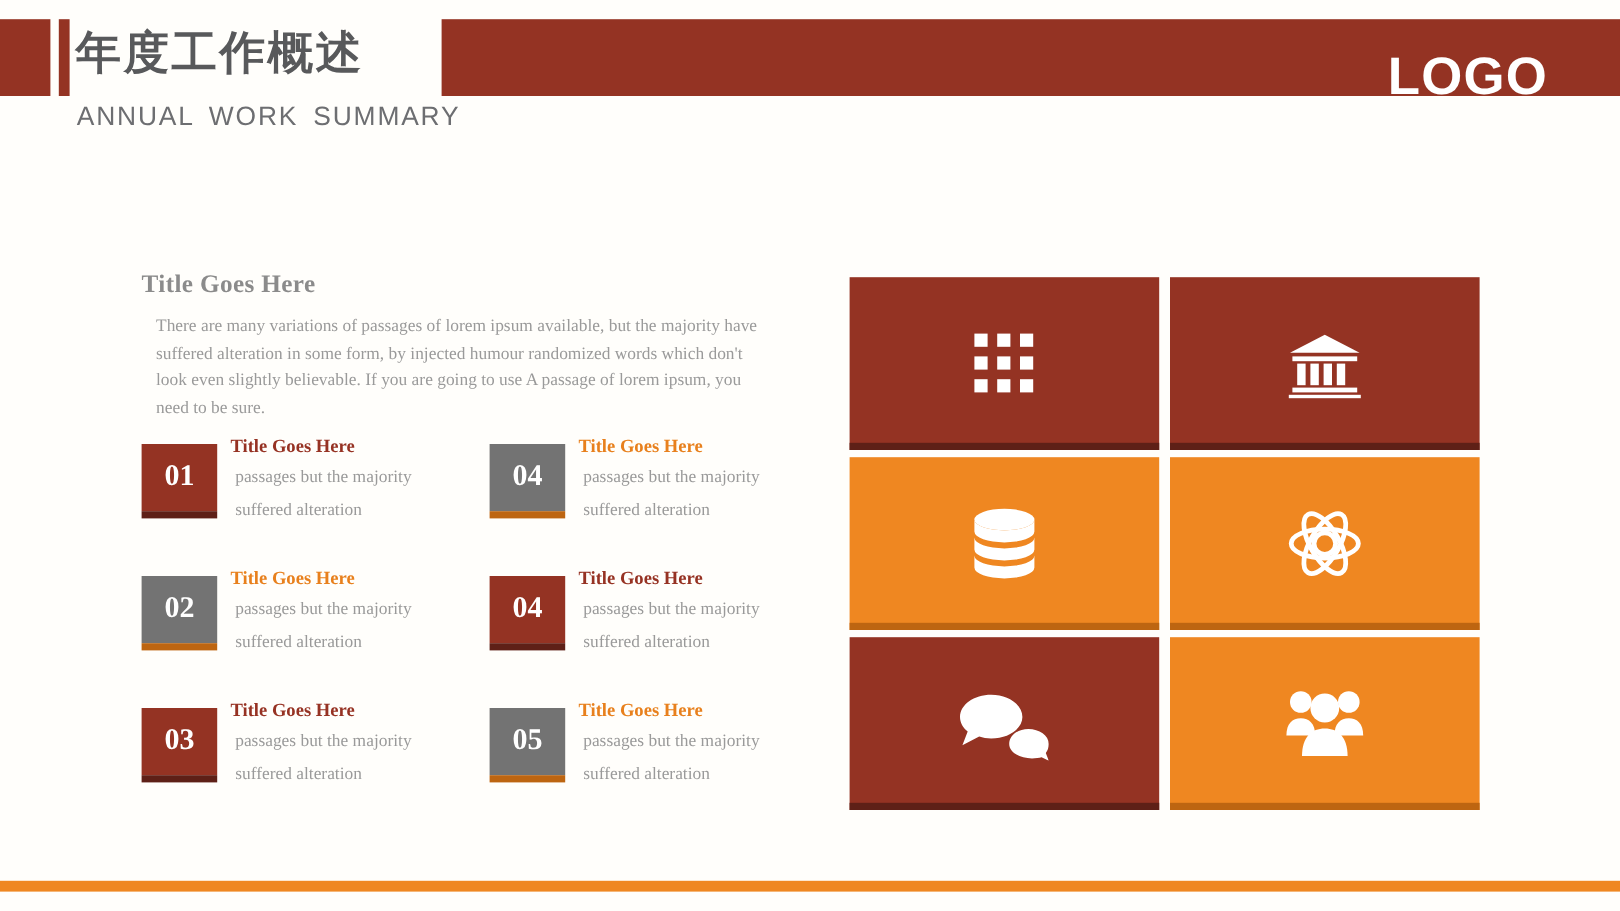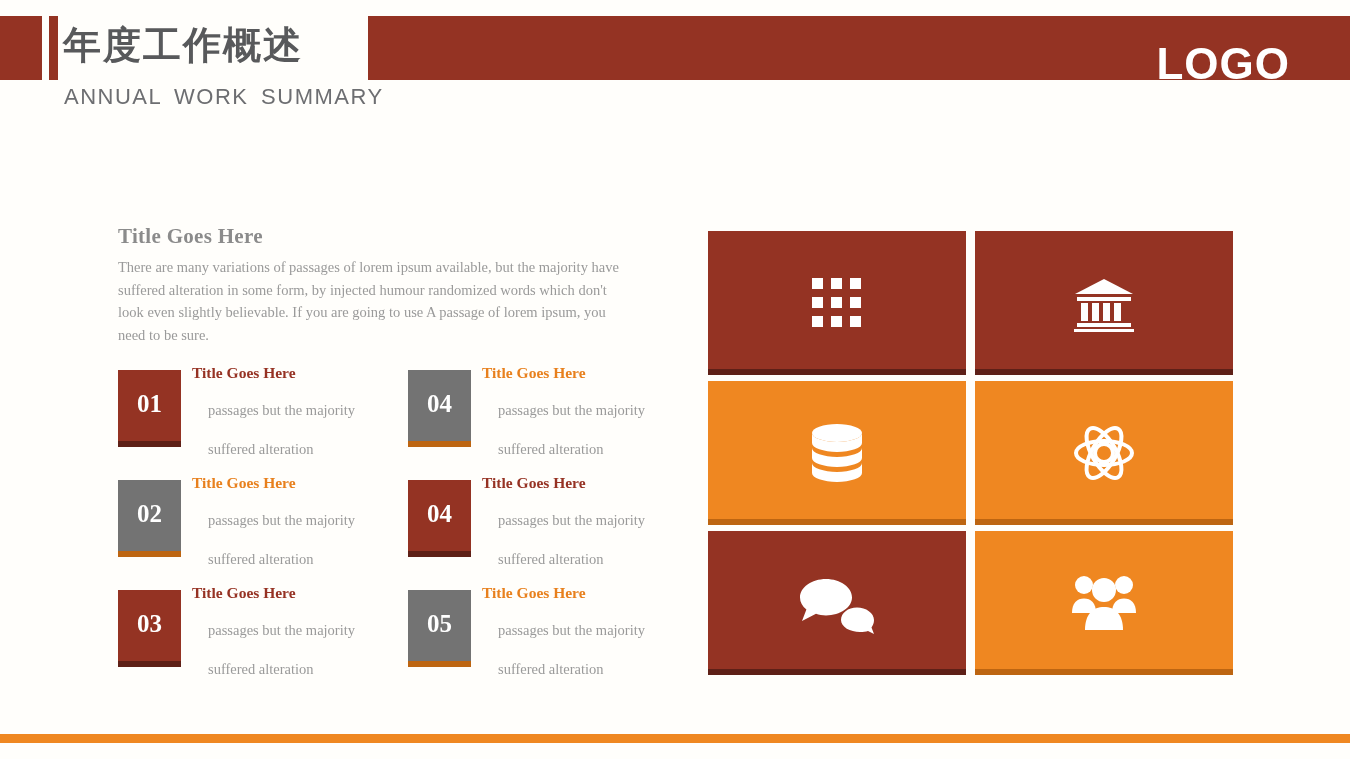--- a/index.html
+++ b/index.html
@@ -81,21 +81,21 @@
     font-weight: bold;
     color: #8b8b8b;
     margin: 0 0 7px 0;
     letter-spacing: 0.3px;
   }
   #intro-body {
     font-family: "Liberation Serif", serif;
     font-size: 14.5px;
     line-height: 22.5px;
     color: #9a9a9a;
-    margin: 0;
+    margin: 12px;
     width: 510px;
   }
 
   
   #items-grid {
     position: absolute;
     left: 118px; top: 363px;
     width: 580px;
   }
   .item-row {
@@ -103,21 +103,21 @@
     height: 110px;
   }
   .item {
     display: flex;
     width: 290px;
     align-items: flex-start;
   }
   .num-box {
     width: 63px;
     flex: 0 0 63px;
-    height: 71px;
+    height: 56px;
     position: relative;
     display: flex;
     align-items: center;
     justify-content: center;
     margin-top: 7px;
   }
   .num-box .num {
     font-family: "Liberation Serif", serif;
     font-size: 25px;
     font-weight: bold;
@@ -148,21 +148,21 @@
     margin: 0 0 2px 0;
     white-space: nowrap;
   }
   .item-title.red { color: #963223; }
   .item-title.orange { color: #e8801d; }
   .item-desc {
     font-family: "Liberation Serif", serif;
     font-size: 14.5px;
     line-height: 23px;
     color: #9a9a9a;
-    margin: 16px;
+    margin: 4px;
     white-space: nowrap;
   }
 
   
   #tiles {
     position: absolute;
     left: 708px; top: 231px;
     width: 533px;
   }
   .tile-row {

